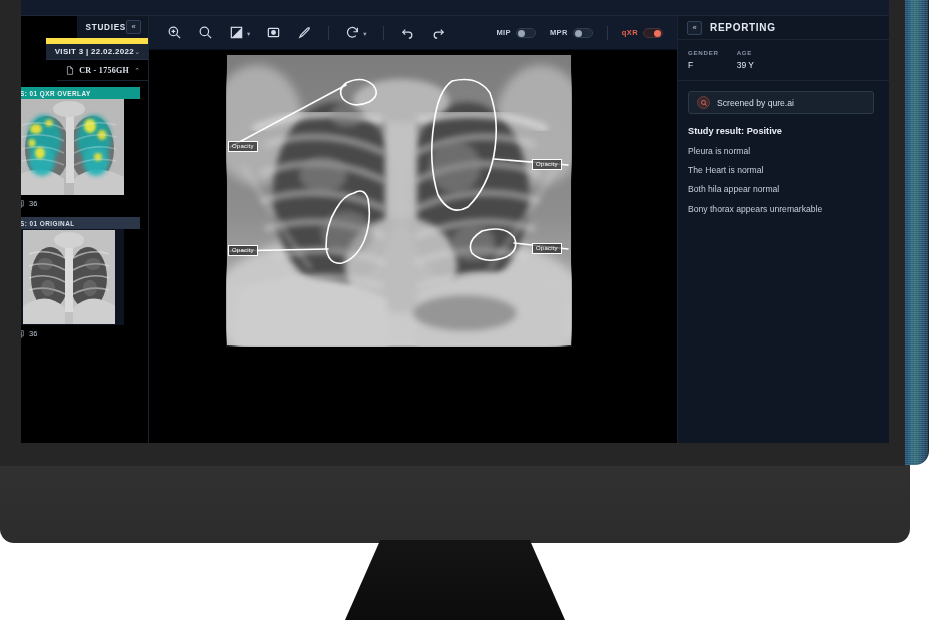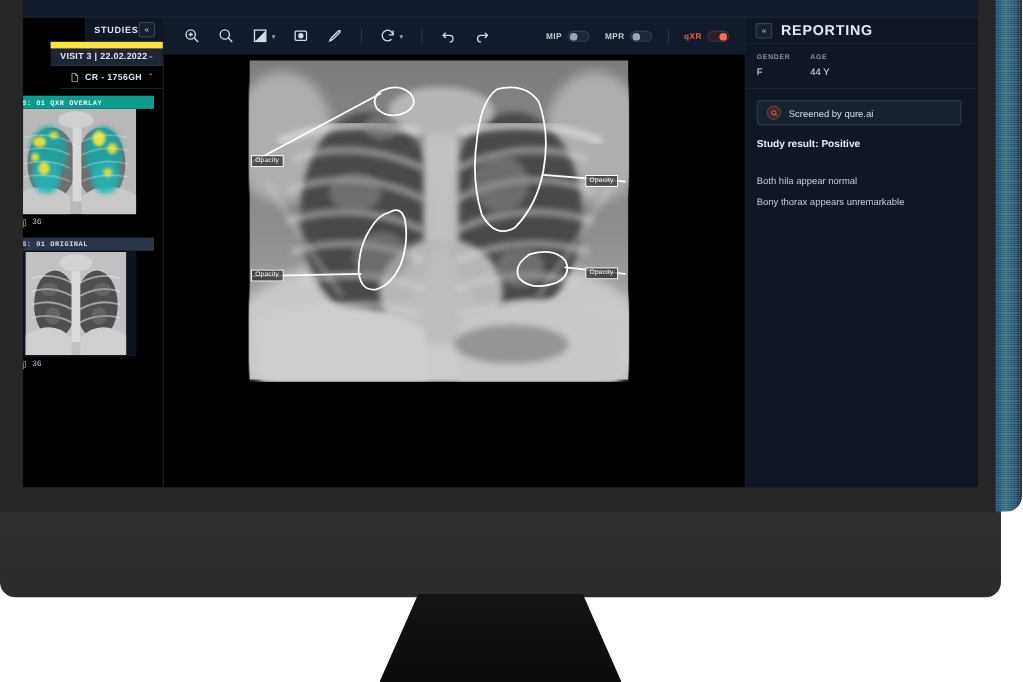--- a/index.html
+++ b/index.html
@@ -95,28 +95,28 @@
     border-top:6px solid #fde047; border-bottom:1px solid #253044;
   }
   .visit-row .lbl { color:#e3e9f2; font-size:8px; font-weight:700; letter-spacing:.3px; }
   .chev { color:#9fb0c4; font-size:7px; line-height:1; }
   .series-row {
     height:21px; flex:0 0 21px;
     display:flex; align-items:center; gap:5px;
     padding: 0 8px 0 9px;
     border-bottom:1px solid #1b2433;
   }
-  .series-row .lbl { color:#dbe3ee; font-size:8px; font-weight:700; letter-spacing:.3px; }
+  .series-row .lbl { color:#dbe3ee; font-size:8px; font-weight:700; letter-spacing:.3px;font-family:Liberation Serif, serif; }
   .series-row .chev { margin-left:auto; }
   .doc-ico { width:8px; height:9px; opacity:.85; }
   .doc-ico svg{display:block;width:100%;height:100%;}
 
   .thumb-list { flex:1 1 auto; overflow:hidden; padding: 6px 0 0 0; }
   .thumb-wrap { padding: 0 8px 0 9px; margin-bottom: 2px; }
-  .thumb-card { width:126px;font-family:Liberation Mono, monospace; }
+  .thumb-card { width:126px; }
   .thumb-cap {
     height:12px; display:flex; align-items:center; gap:5px;
     padding-left:6px;
     font-size:6.4px; font-weight:700; letter-spacing:.45px; color:#eaf3f1;
   }
   .thumb-cap.active { background:#0f9a8e; }
   .thumb-cap.plain { background:#2b3748; color:#d6dee9; }
   .thumb-img { width:110px; height:96px; background:#000; position:relative; overflow:hidden; }
   .thumb-img.boxed { display:flex; align-items:center; justify-content:center; background:#0d1420; }
   .thumb-img.boxed .inner { width:92px; height:94px; position:relative; overflow:hidden; background:#111; }
@@ -180,21 +180,21 @@
   .report {
     width: 212px; flex: 0 0 212px;
     background:#0f1724;
     border-left:1px solid #1b2433;
     display:flex; flex-direction:column; min-height:0;
   }
   .report-head {
     height:23px; flex:0 0 23px; display:flex; align-items:center; gap:8px;
     padding: 0 9px;
   }
-  .report-head .ttl { color:#e4eaf3; font-size:13px; font-weight:700; letter-spacing:.7px; }
+  .report-head .ttl { color:#e4eaf3; font-size:10px; font-weight:700; letter-spacing:.7px; }
   .demo {
     flex:0 0 auto; padding: 9px 10px 10px 10px;
     border-top:1px solid #1b2troduce; border-bottom:1px solid #1b2433;
     border-top:1px solid #1b2433;
     display:flex; gap:18px;
   }
   .demo .k { color:#8794a6; font-size:6.2px; font-weight:700; letter-spacing:.7px; margin-bottom:4px; }
   .demo .v { color:#e3e9f2; font-size:8.5px; }
   .report-body { flex:1 1 auto; padding: 10px 15px 0 10px; overflow:hidden; }
   .screened {
@@ -202,21 +202,21 @@
     height:23px; border:1px solid #2b3849; border-radius:3px;
     background:#18222f; padding: 0 8px; margin-bottom:12px;
   }
   .screened .qdot {
     width:13px; height:13px; border-radius:50%;
     background:#3b2a2e; border:1px solid #6a3d3c;
     display:flex; align-items:center; justify-content:center;
   }
   .screened .qdot svg { width:8px; height:8px; display:block; }
   .screened .stxt { color:#d7dfea; font-size:8.6px; }
-  .result { color:#e9eef6; font-size:9.2px; font-weight:700; margin-bottom:22px; }
+  .result { color:#e9eef6; font-size:9.2px; font-weight:700; margin-bottom:9px; }
   .finding { color:#c4ced c; }
   .finding { color:#c4cedb; font-size:8.6px; line-height:1.42; margin-bottom:7px; }
   .report-foot {
     flex:0 0 auto; border-top:1px solid #1b2433;
     padding: 10px; display:flex; gap:10px; justify-content:flex-start;
   }
   .btn {
     height:23px; border-radius:3px; font-size:8.2px; font-weight:700;
     display:flex; align-items:center; justify-content:center;
     letter-spacing:.1px;
@@ -585,37 +585,39 @@
           <span class="ttl">REPORTING</span>
         </div>
 
         <div class="demo">
           <div>
             <div class="k">GENDER</div>
             <div class="v">F</div>
           </div>
           <div>
             <div class="k">AGE</div>
-            <div class="v">44 Y</div>
+            <div class="v">39 Y</div>
           </div>
         </div>
 
         <div class="report-body">
           <div class="screened">
             <span class="qdot">
               <svg viewBox="0 0 16 16" fill="none" stroke="#f0705c" stroke-width="1.6">
                   <circle cx="7" cy="7" r="4"></circle>
                   <path d="M10 10 L13.5 13.5"></path>
                 </svg>
             </span>
             <span class="stxt">Screened by qure.ai</span>
           </div>
 
           <div class="result">Study result: Positive</div>
 
+          <div class="finding">Pleura is normal</div>
+          <div class="finding">The Heart is normal</div>
           <div class="finding">Both hila appear normal</div>
           <div class="finding">Bony thorax appears unremarkable</div>
         </div>
 
       </div>
 
     </div>
   </div>
 </div>
 

